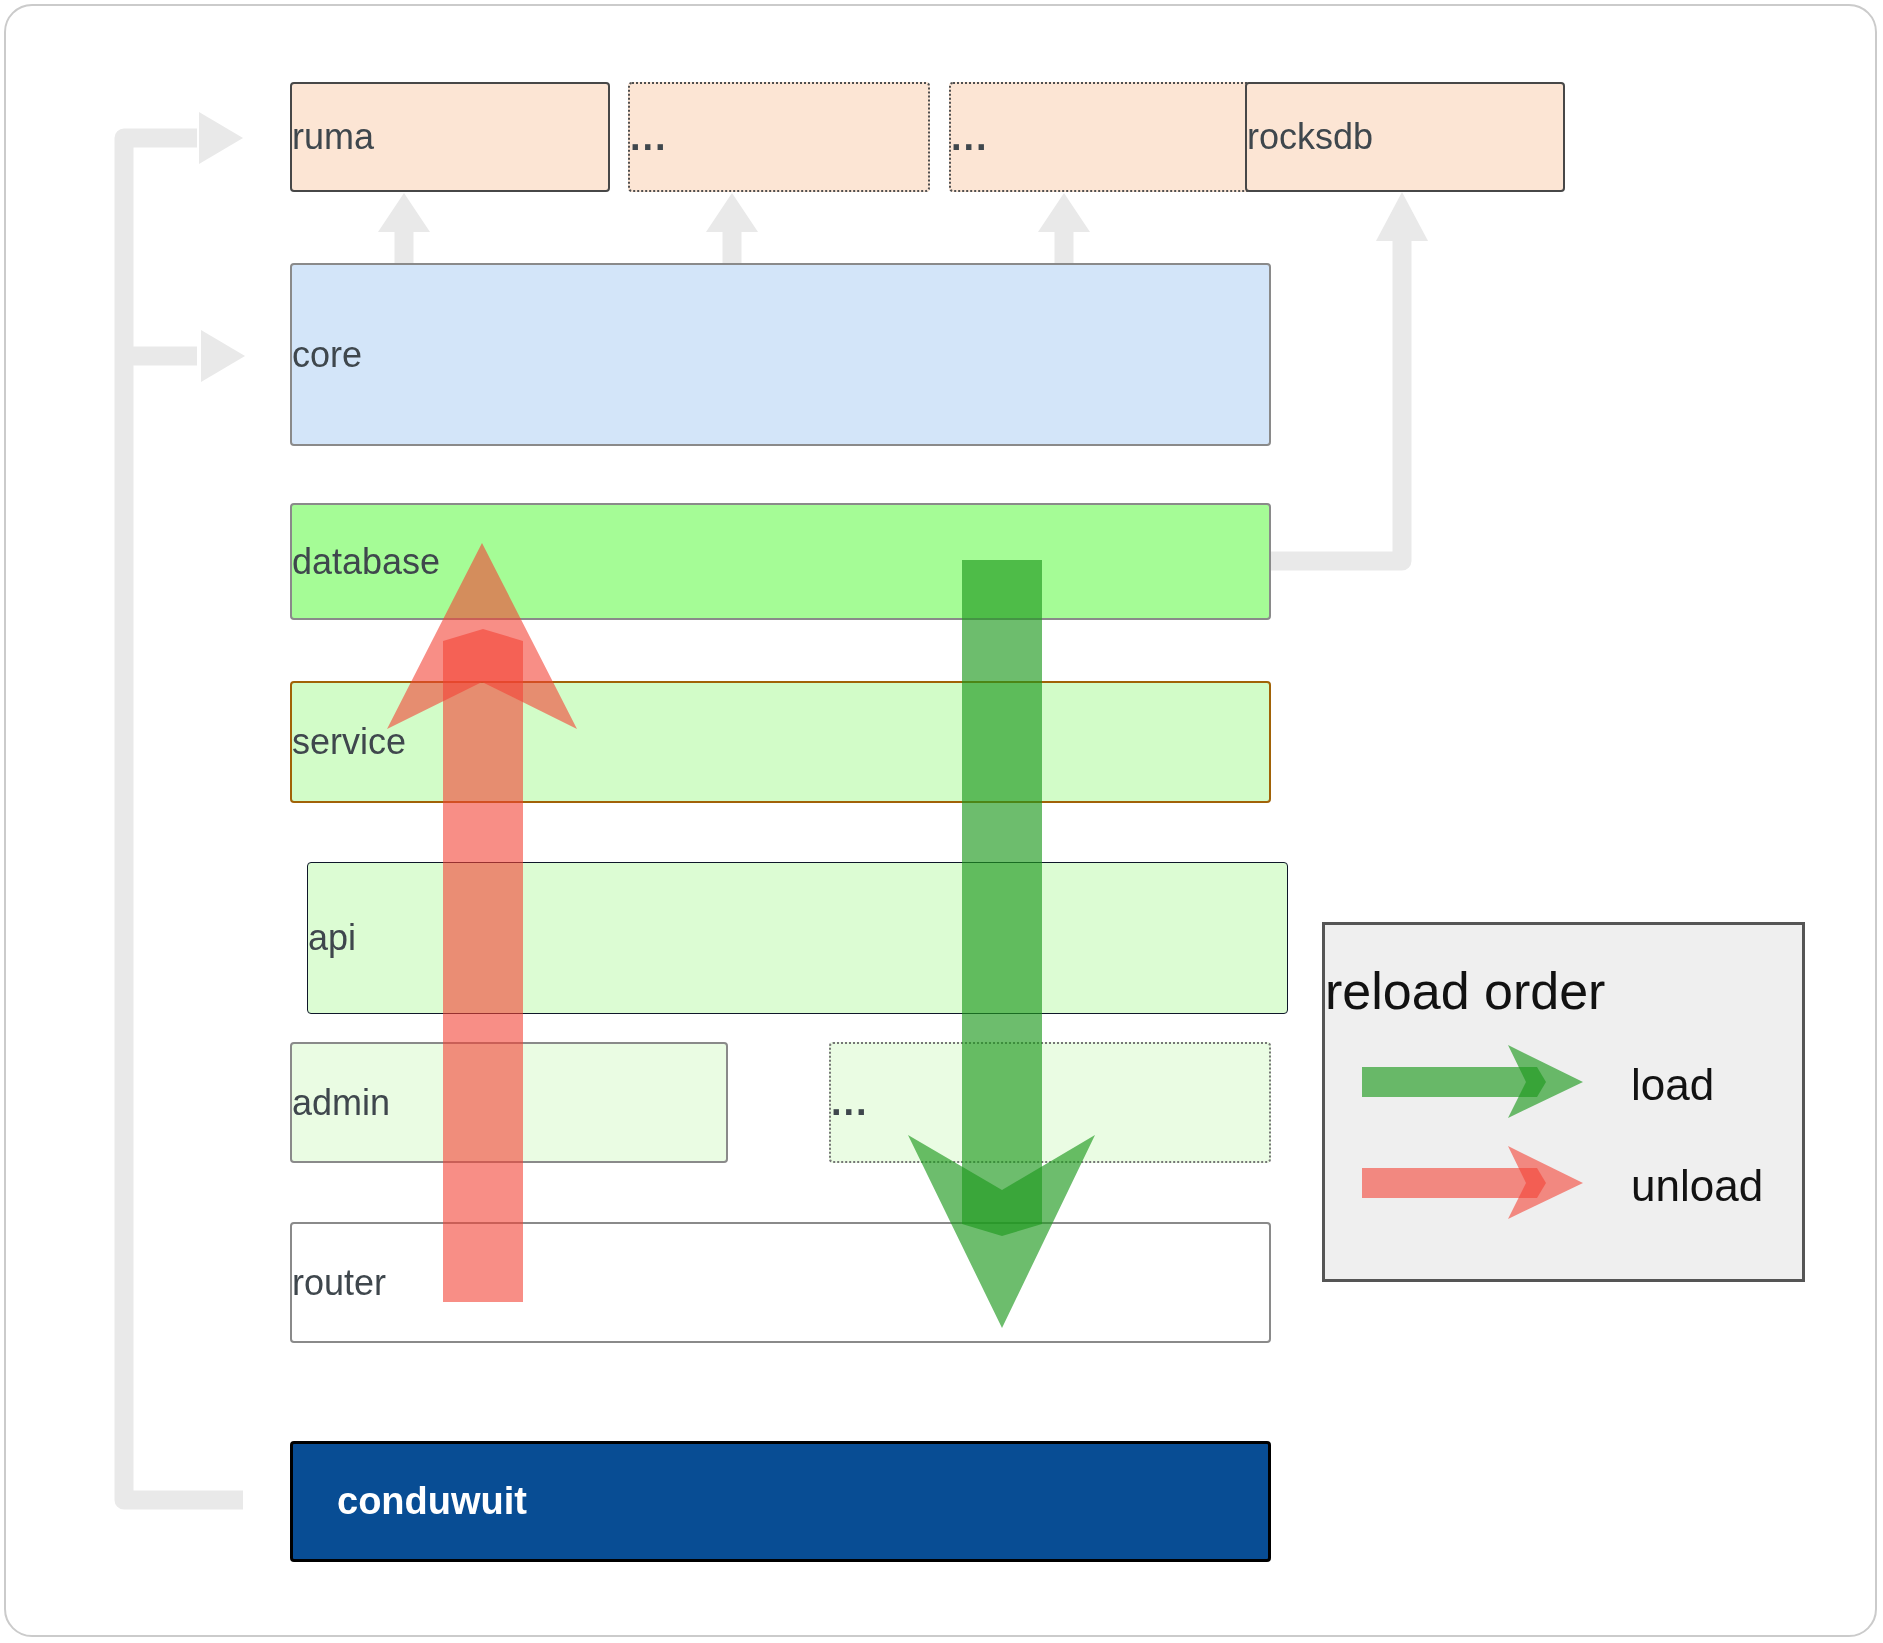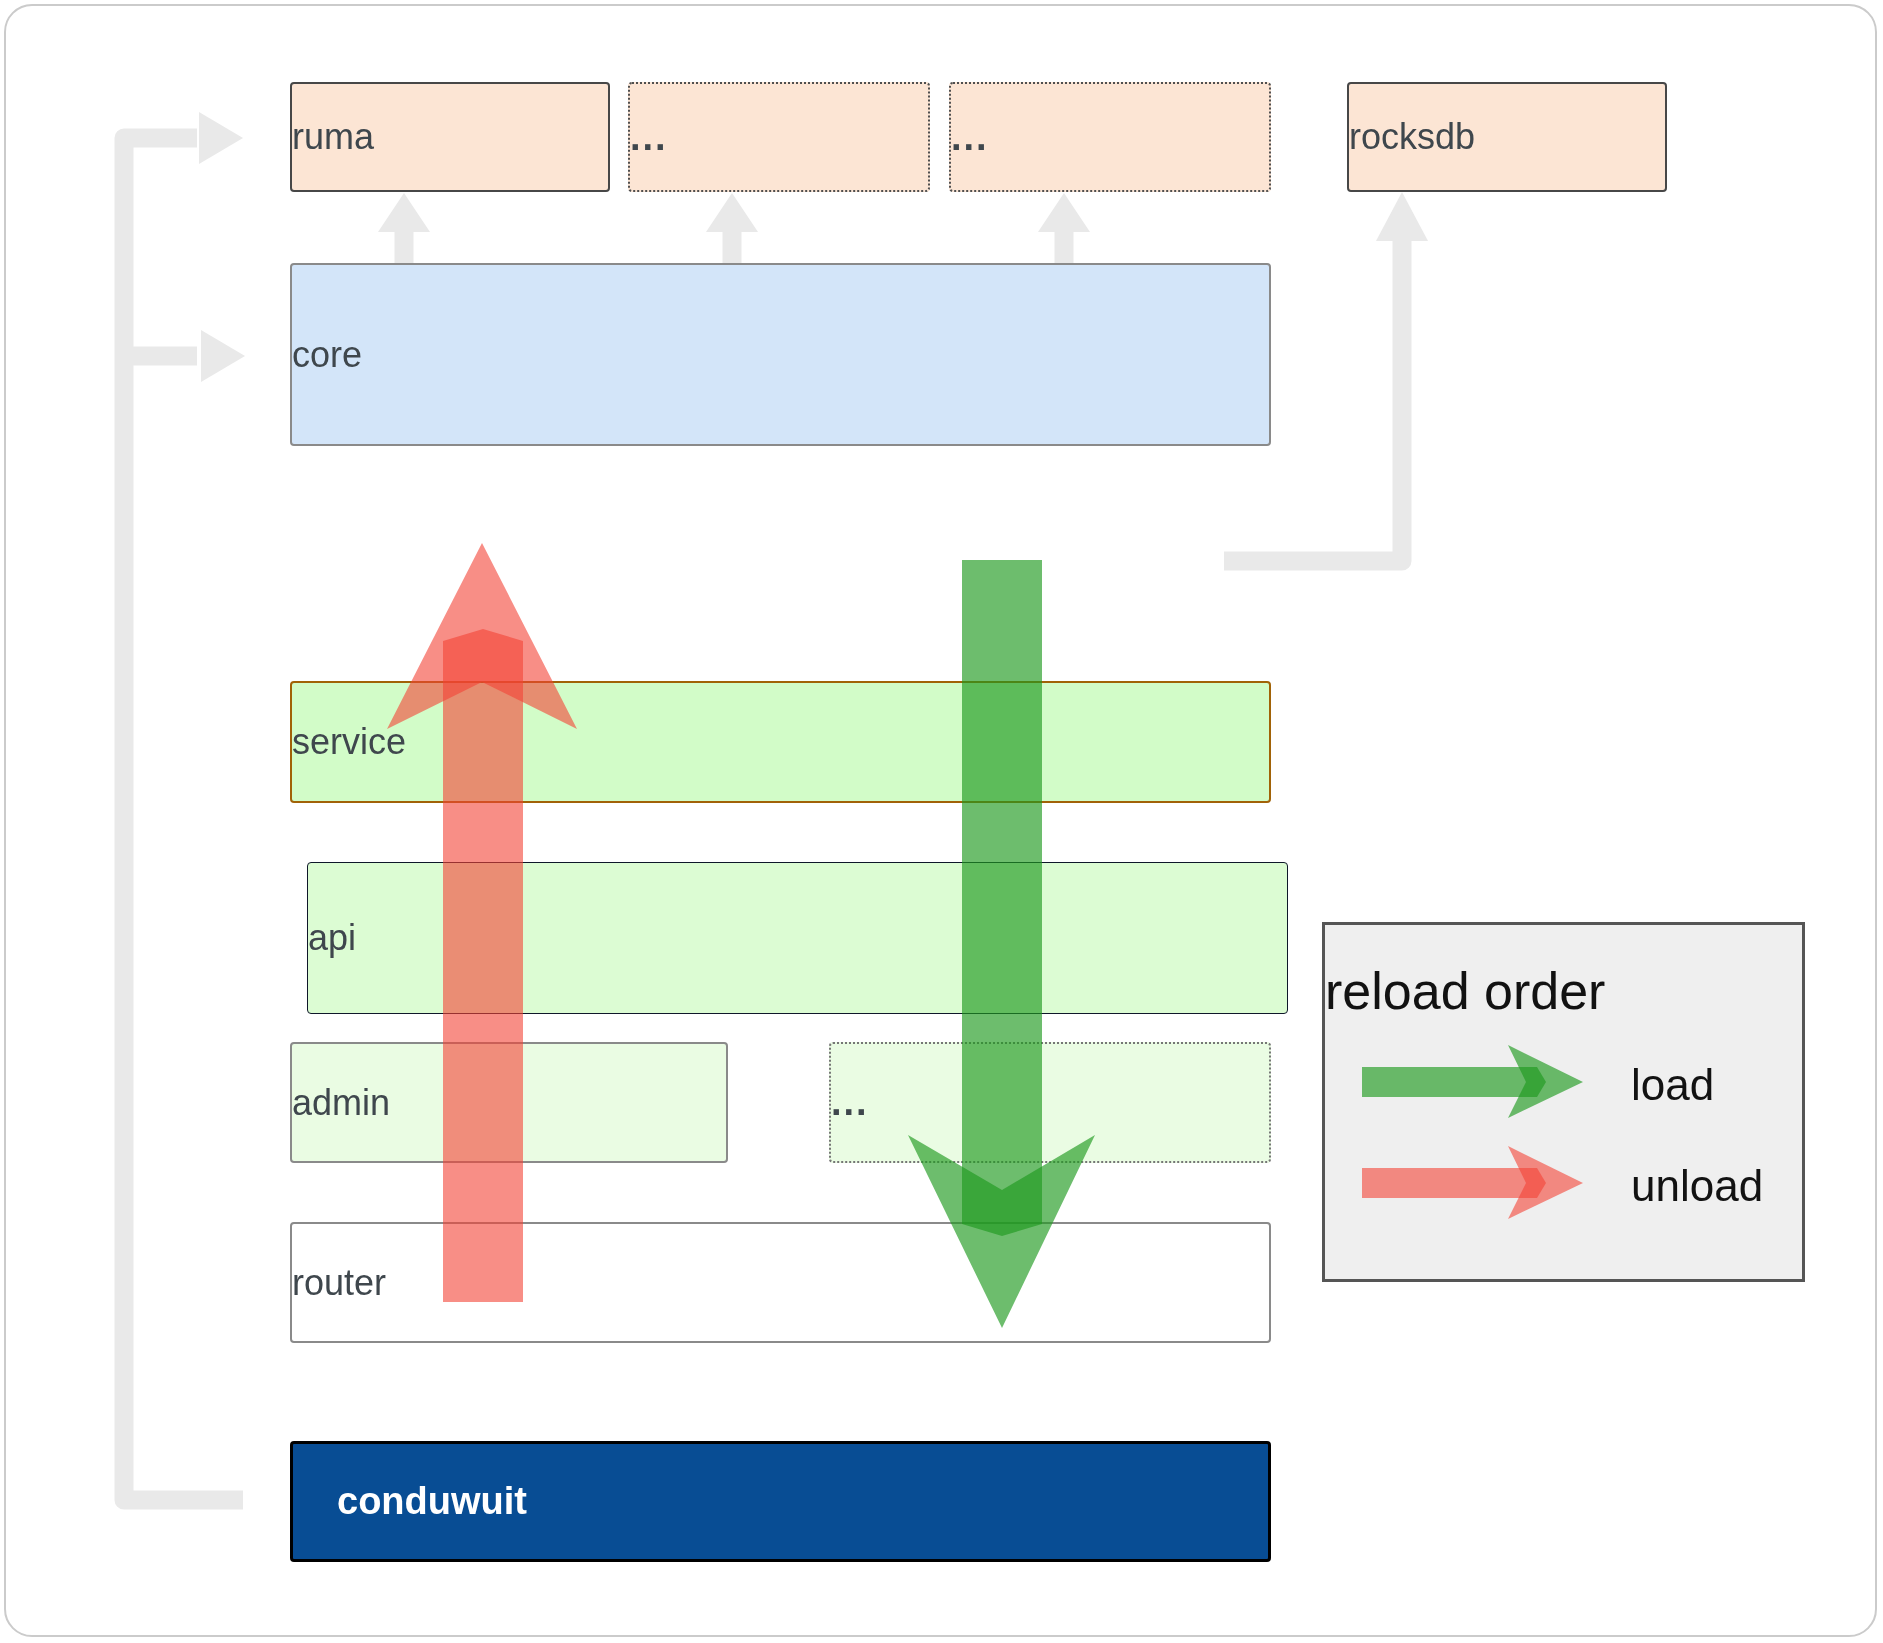--- a/index.html
+++ b/index.html
@@ -14,21 +14,21 @@
   .box{
     position:absolute;box-sizing:border-box;border-radius:4px;
     display:flex;align-items:center;justify-content:flex-start;
     font-size:36px;color:#3f474d;z-index:2;margin-left:47px;
   }
   .dots{font-weight:700;font-size:38px;letter-spacing:2px;}
   
   .box-ruma    {left:243px;top:82px;width:320px;height:110px;background:var(--ruma-fill);border:2.5px solid #474747;}
   .box-dots1   {left:581px;top:82px;width:302px;height:110px;background:var(--ruma-fill);border:2.5px dotted #4f4f4f;}
   .box-dots2   {left:902px;top:82px;width:322px;height:110px;background:var(--ruma-fill);border:2.5px dotted #4f4f4f;}
-  .box-rocksdb {left:1300px;top:82px;width:320px;height:110px;background:var(--ruma-fill);border:2.5px solid #474747;}
+  .box-rocksdb {left:1198px;top:82px;width:320px;height:110px;background:var(--ruma-fill);border:2.5px solid #474747;}
   
   .box-core     {left:243px;top:263px;width:981px;height:183px;background:var(--core-fill);border:2px solid #8a8a8a;}
   .box-database {left:243px;top:503px;width:981px;height:117px;background:var(--database-fill);border:2px solid #8a8a8a;}
   .box-service  {left:243px;top:681px;width:981px;height:122px;background:var(--service-fill);border:2px solid #a16207;}
   .box-api      {left:260px;top:862px;width:981px;height:152px;background:var(--api-fill);border:1px solid #0f172a;}
   .box-admin    {left:243px;top:1042px;width:438px;height:121px;background:var(--admin-fill);border:2px solid #8a8a8a;}
   .box-dots3    {left:782px;top:1042px;width:442px;height:121px;background:var(--admin-fill);border:2.5px dotted #767676;}
   .box-router   {left:243px;top:1222px;width:981px;height:121px;background:var(--router-fill);border:2px solid #8a8a8a;}
   .box-conduwuit{left:243px;top:1441px;width:981px;height:121px;background:var(--conduwuit-fill);border:3px solid #000;
                  color:#fff;font-weight:600;font-size:38px;padding-left:44px;}
@@ -88,20 +88,23 @@
   <div class="box box-dots2">
     <span class="dots">...</span>
   </div>
   <div class="box box-rocksdb">
     <span>rocksdb</span>
   </div>
 
   <div class="box box-core">
     <span>core</span>
   </div>
+  <div class="box box-database">
+    <span>database</span>
+  </div>
   <div class="box box-service">
     <span>service</span>
   </div>
   <div class="box box-api">
     <span>api</span>
   </div>
   <div class="box box-admin">
     <span>admin</span>
   </div>
   <div class="box box-dots3">

